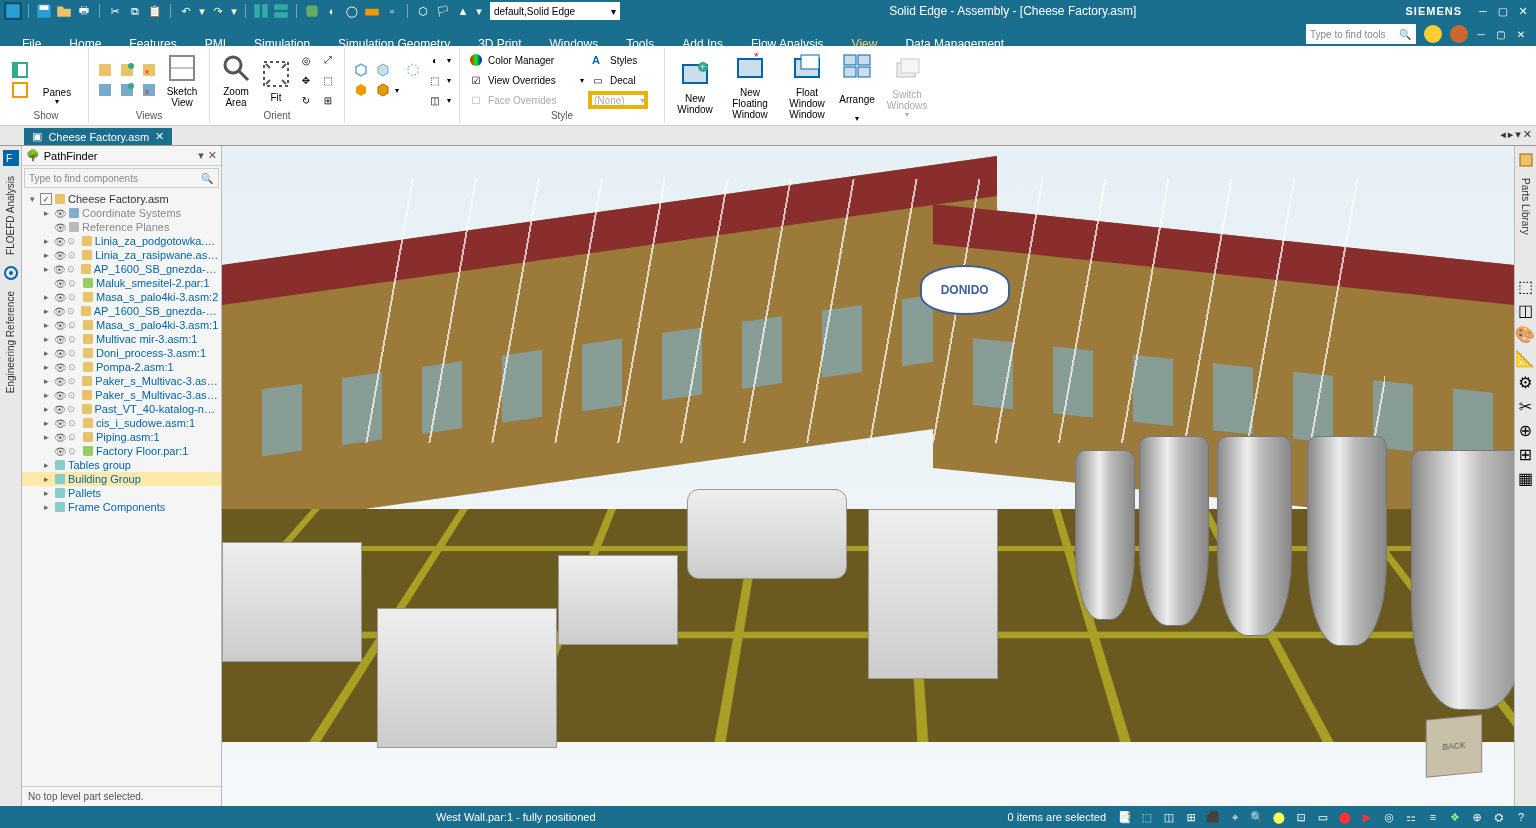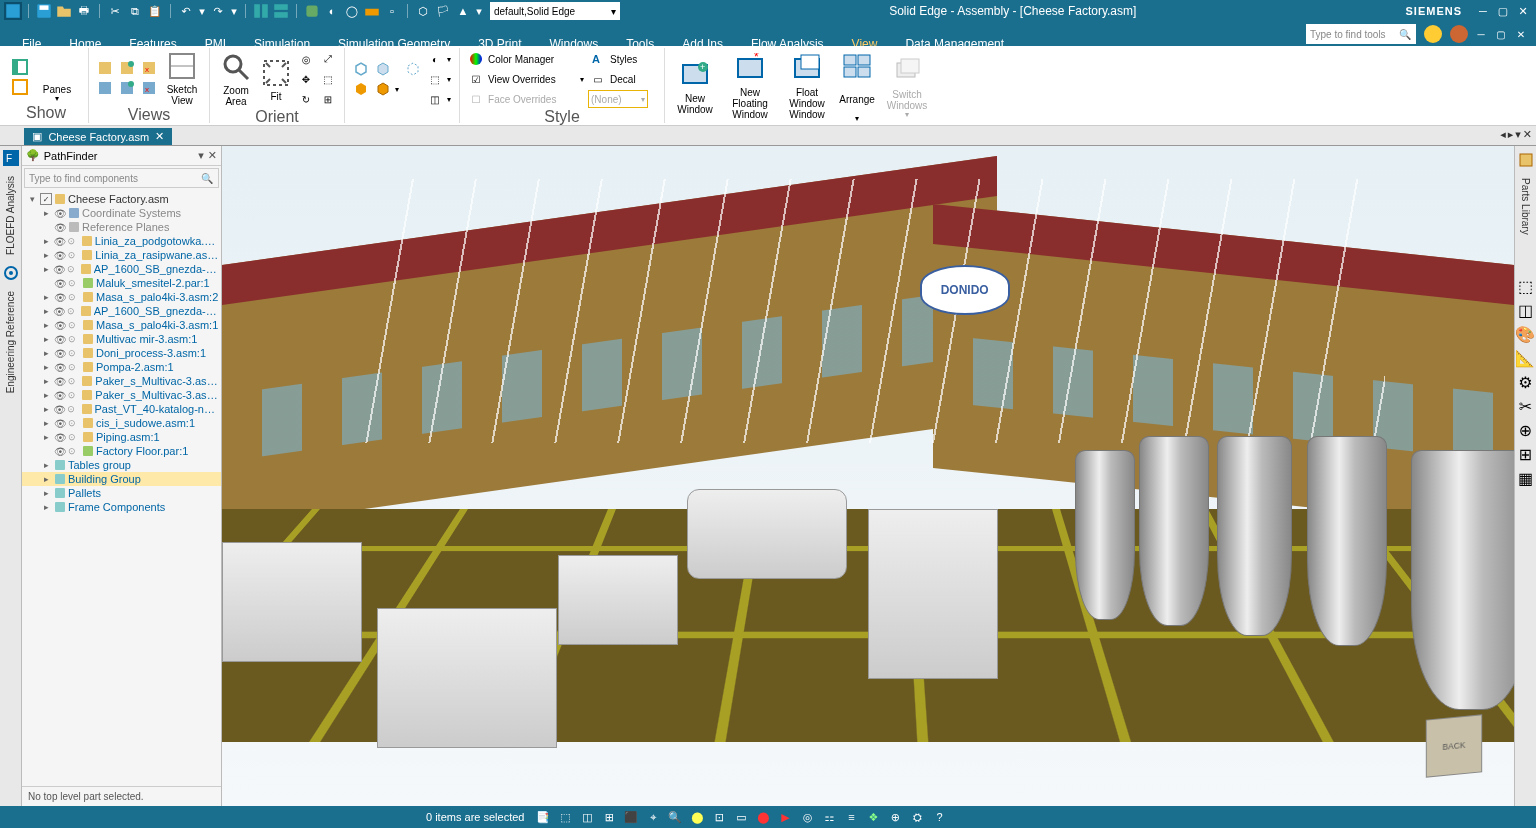--- a/index.html
+++ b/index.html
@@ -17,21 +17,21 @@
 .menubar .menu-item { color: #fff; font-size: 12px; padding: 4px 14px; cursor: pointer; margin-top: 19px; }
 .menubar .menu-item.active { border-bottom: 3px solid #ff9900; padding-bottom:1px; color:#ffcc66;}
 .menubar .spacer { flex: 1; }
 .menubar .search-box { width: 110px; height: 20px; background: #fff; display: flex; align-items: center; padding: 0 4px; font-size: 10px; color: #888; justify-content:space-between; }
 .menubar .face-icon { width: 18px; height: 18px; border-radius: 50%; margin-left: 8px; }
 .menubar .small-winbtn { width: 14px; height: 14px; margin-left: 6px; color:#fff; font-size:10px; display:flex; align-items:center; justify-content:center; cursor:pointer;}
 
 .ribbon { height: 80px; background: #fff; border-bottom: 1px solid #ccc; display: flex; align-items:stretch; padding: 2px 4px; }
 .ribbon-group { display: flex; flex-direction: column; align-items: center; padding: 2px 6px; border-right: 1px solid #ddd; }
 .ribbon-group .grp-body { flex:1; display: flex; align-items: center; gap: 2px; }
-.ribbon-group .grp-label { font-size: 16px; color: #555; margin-top: 0px; }
+.ribbon-group .grp-label { font-size: 10px; color: #555; margin-top: 0px; }
 .rb-large { display:flex; flex-direction:column; align-items:center; width: 50px; cursor:pointer; font-size:10px; text-align:center; line-height:1.1; }
 .rb-large .ico { width: 32px; height: 32px; margin-bottom:2px; display:flex; align-items:center; justify-content:center; }
 .rb-col { display:flex; flex-direction:column; gap:2px; }
 .rb-small { display:flex; align-items:center; gap:4px; font-size:10px; cursor:pointer; height:18px; padding: 0 2px;}
 .rb-small .ico { width:16px; height:16px; display:flex; align-items:center; justify-content:center;}
 .rb-small.gray { color:#aaa; }
 .ico svg { width:100%; height:100%; }
 
 .doc-tab-bar { height: 20px; background: #e8e8e8; display:flex; align-items:flex-end; border-bottom:1px solid #999; position:relative; }
 .doc-tab { background: #1a6e8e; color:#fff; font-size:11px; padding: 2px 8px; display:flex; align-items:center; gap:6px; margin-left:24px; }
@@ -433,21 +433,21 @@
               <svg viewBox="0 0 16 16">
                 <text x="2" y="12" font-size="11" font-weight="bold" fill="#06a">A</text>
               </svg>
             </div>
             <span>Styles</span>
           </div>
         <div class="rb-small">
             <div class="ico">▭</div>
             <span>Decal</span>
           </div>
-        <div class="rb-small gray" style="border:1px solid #eab308; width:60px;gap:16px;">
+        <div class="rb-small gray" style="border:4px solid #eab308; width:60px;gap:16px;">
             <span>(None)</span>
             <span style="margin-left:auto;font-size:8px;">▾</span>
           </div>
       </div>
     </div>
     <div class="grp-label">Style</div>
   </div>
 
   <div class="ribbon-group" style="border-right:none;">
     <div class="grp-body">
@@ -788,20 +788,21 @@
     <div class="rail-btn">⚙</div>
     <div class="rail-btn">✂</div>
     <div class="rail-btn">⊕</div>
     <div class="rail-btn">⊞</div>
     <div class="rail-btn">▦</div>
   </div>
 </div>
 
 <div class="statusbar">
   <div class="sb-left"></div>
+  <div class="sb-center">West Wall.par:1 - fully positioned</div>
   <div style="margin-right:10px;">0 items are selected</div>
   <div class="sb-right">
     <div class="sb-ico">📑</div>
     <div class="sb-ico">⬚</div>
     <div class="sb-ico">◫</div>
     <div class="sb-ico">⊞</div>
     <div class="sb-ico">⬛</div>
     <div class="sb-ico">⌖</div>
     <div class="sb-ico">🔍</div>
     <div class="sb-ico" style="color:#ff5;">⬤</div>

